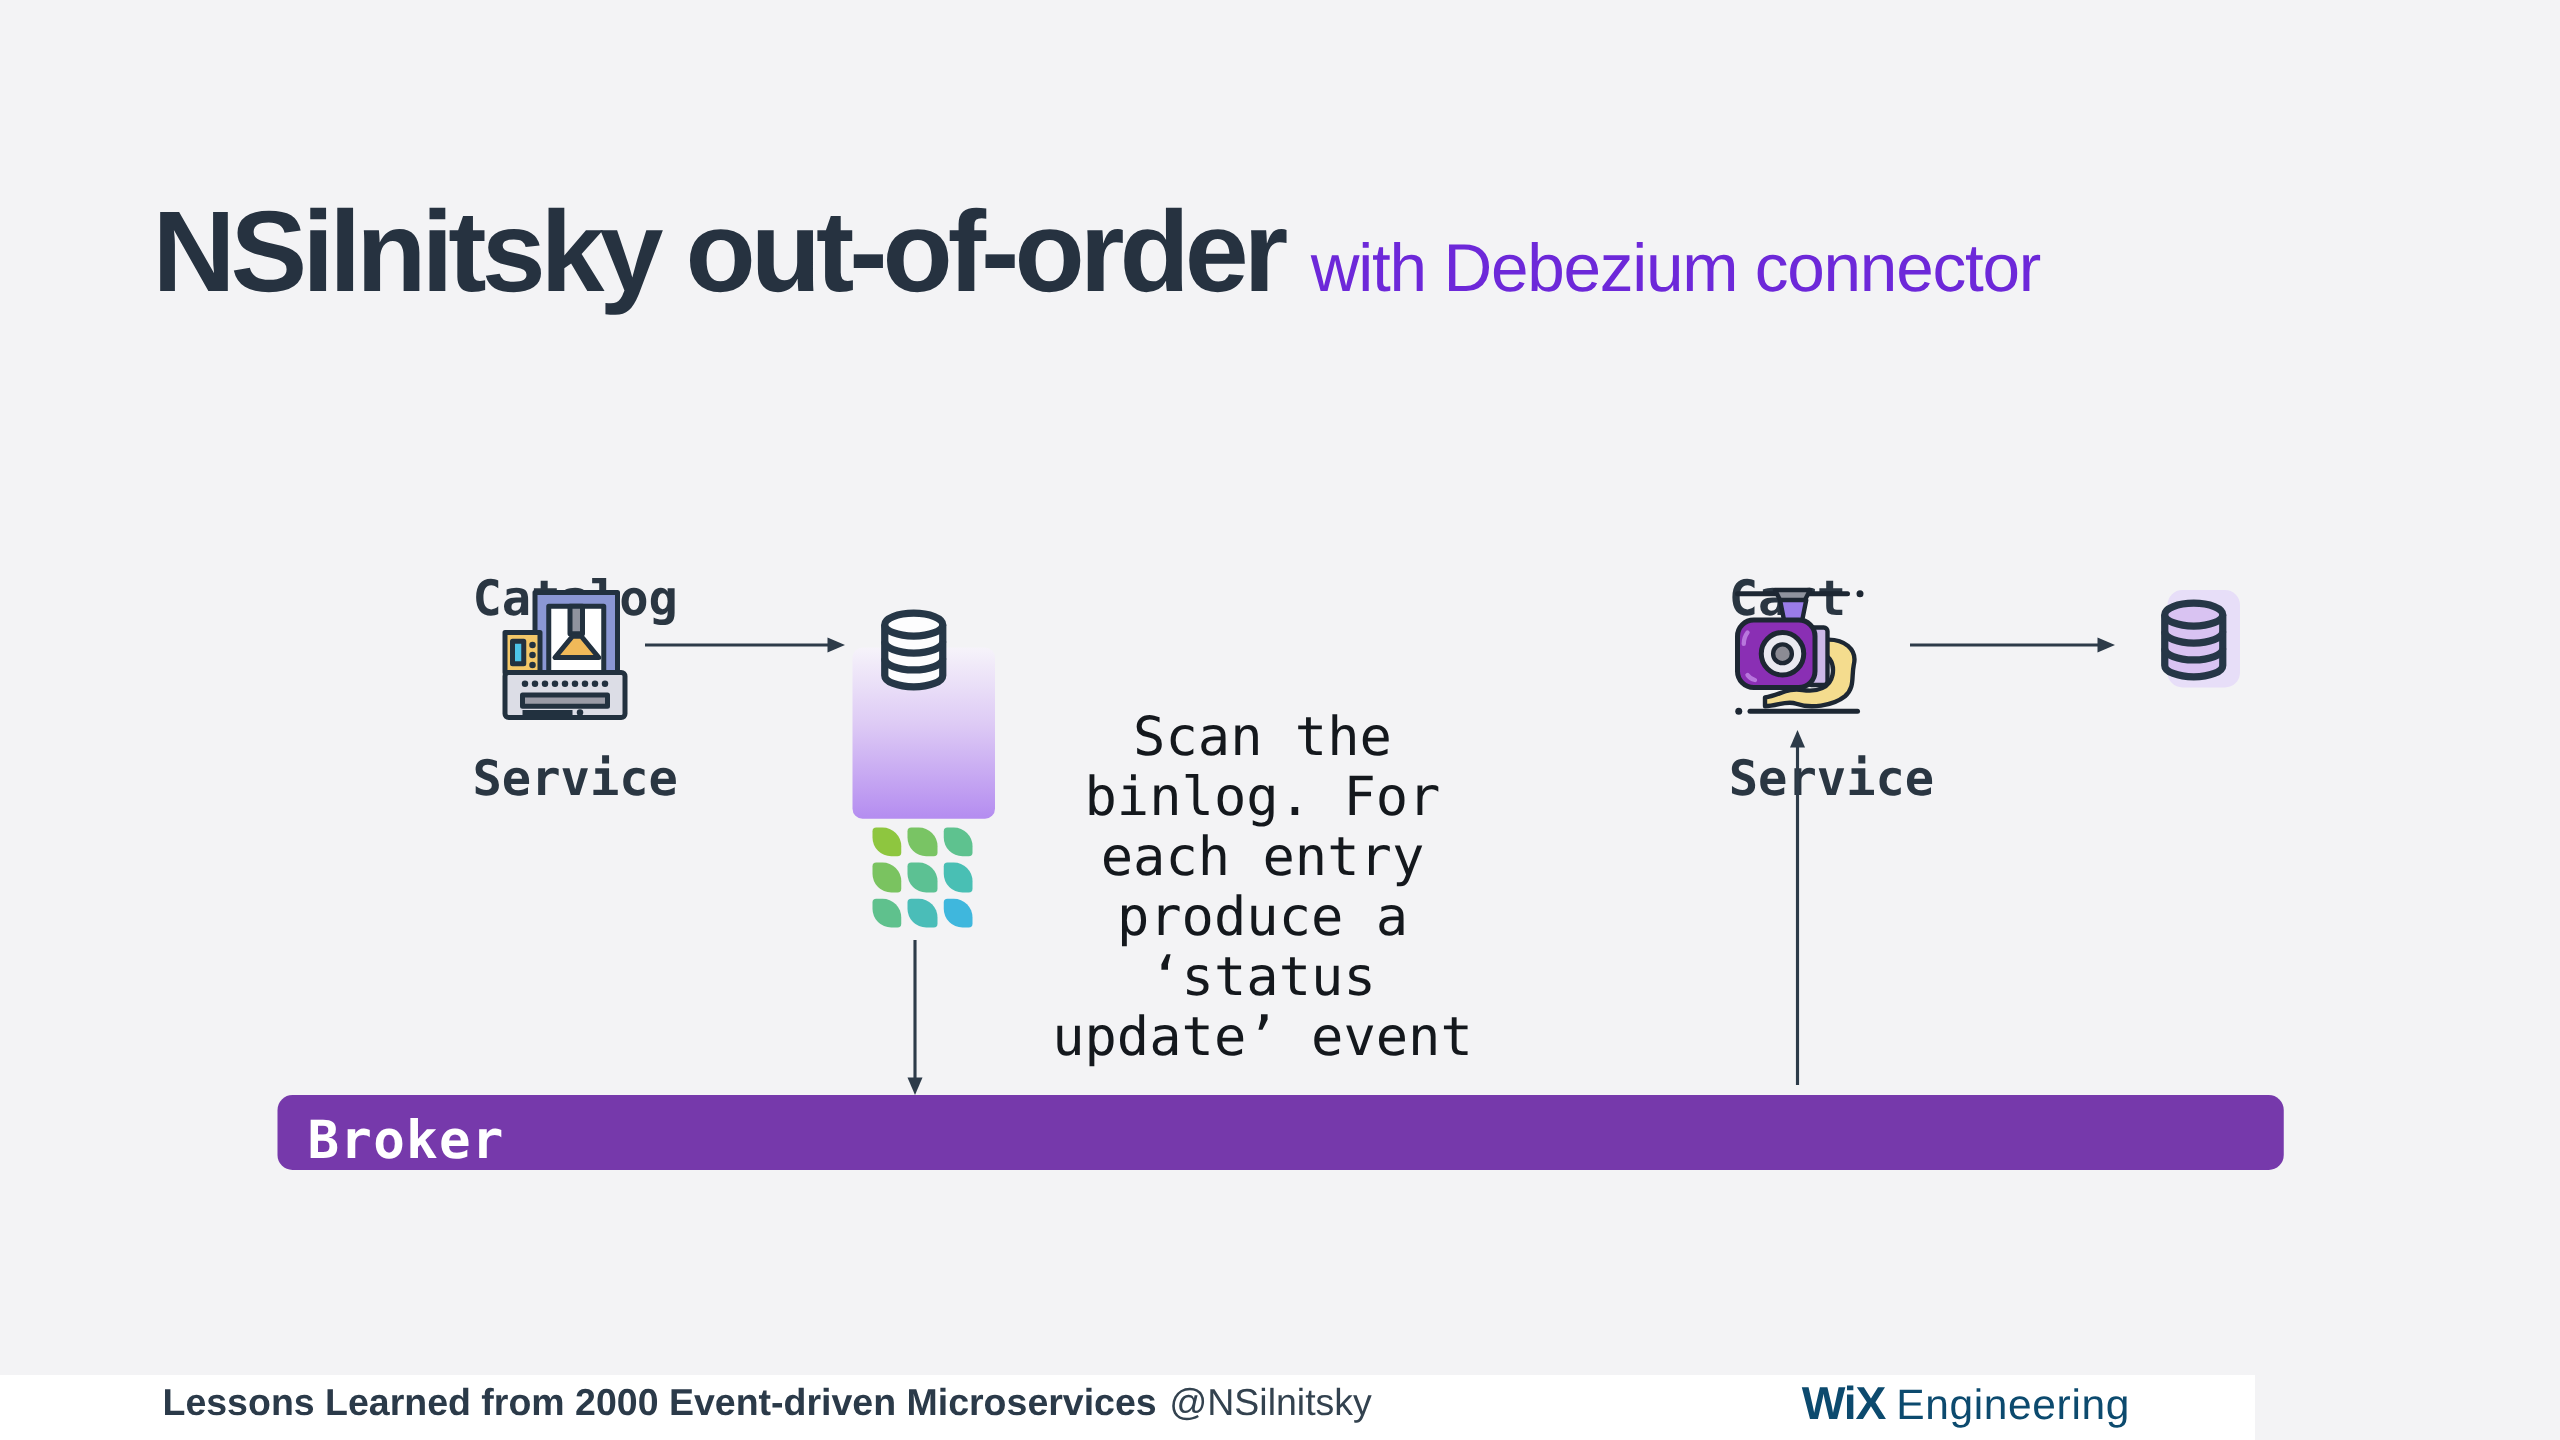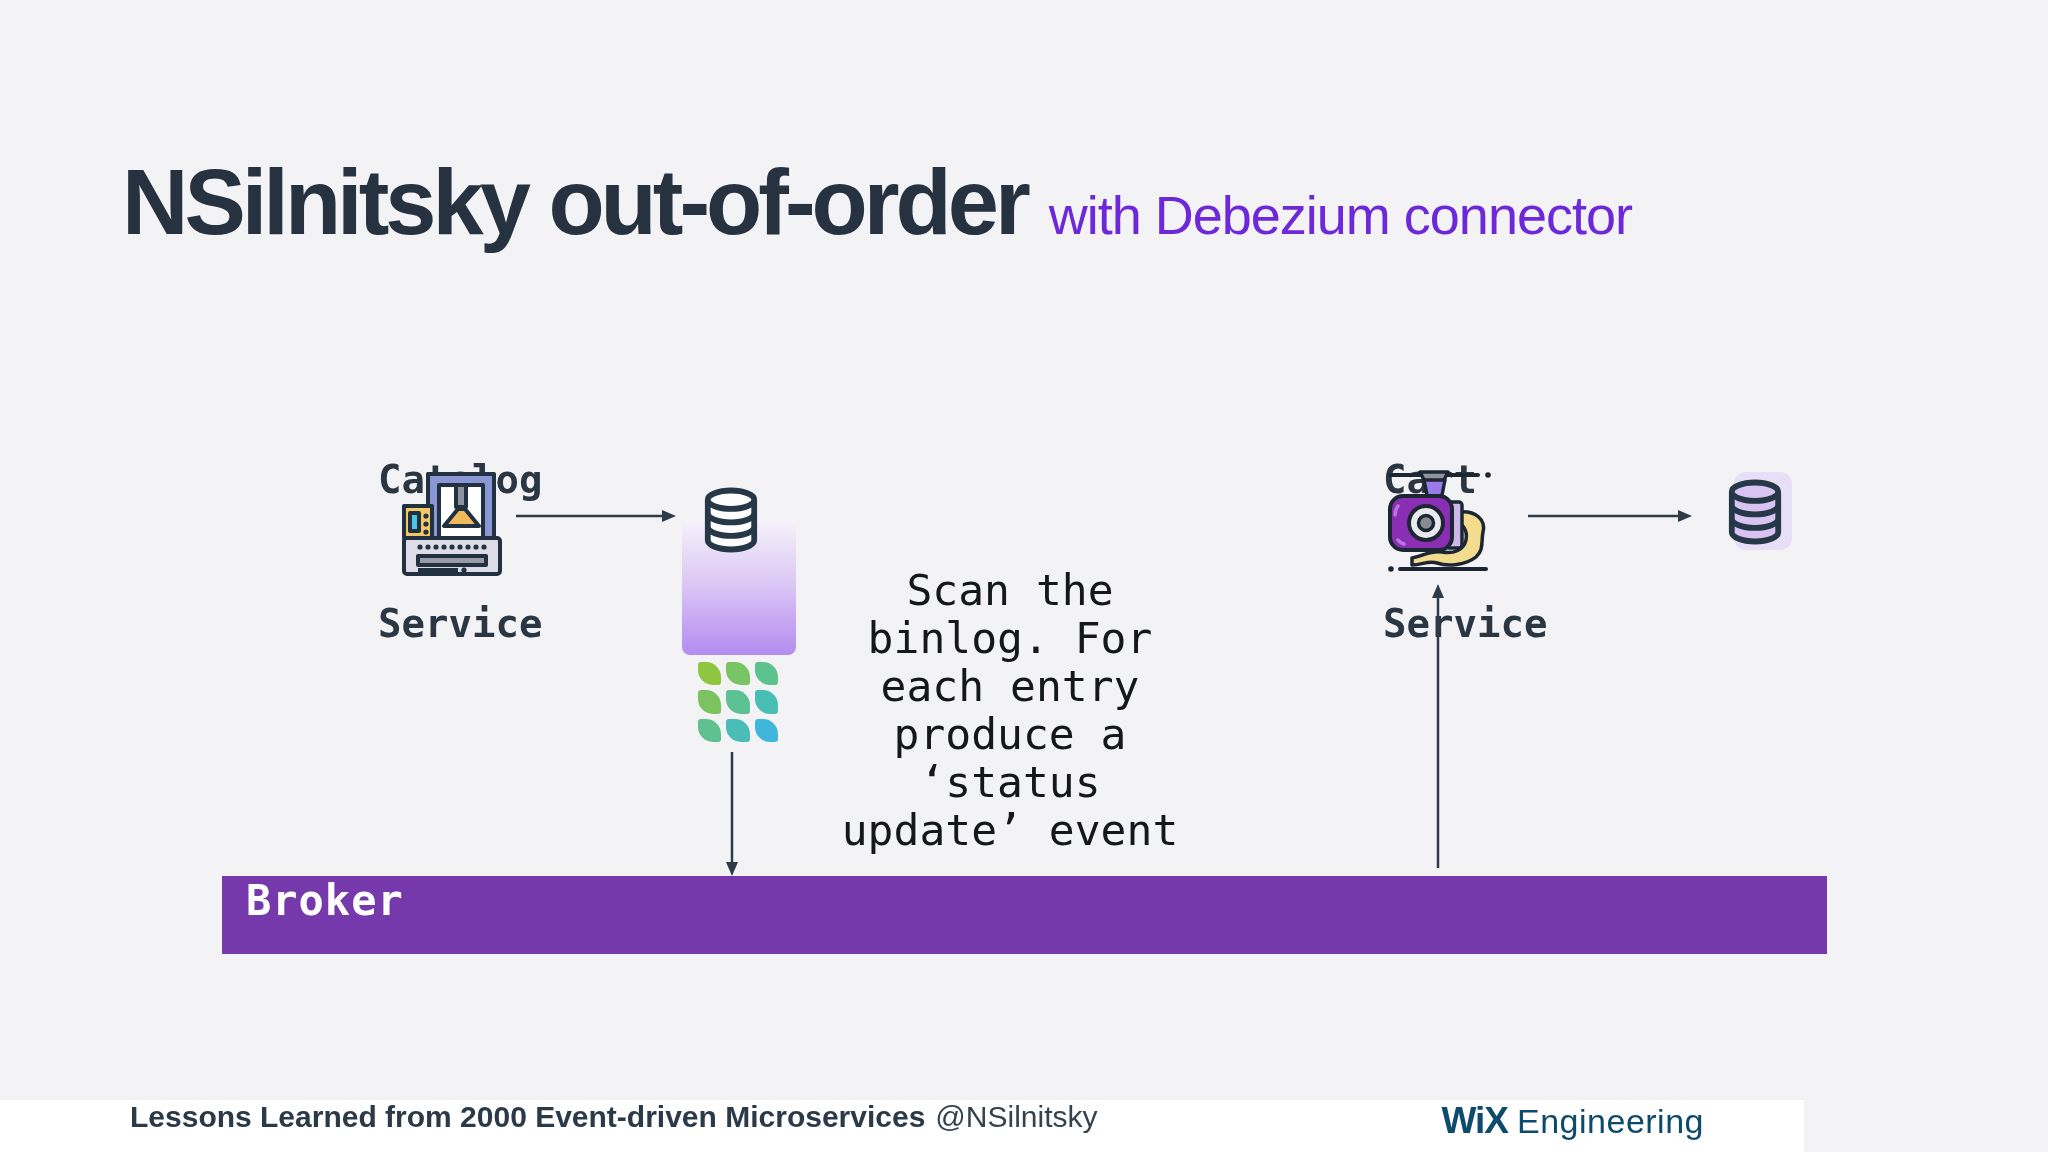--- a/index.html
+++ b/index.html
@@ -27,22 +27,22 @@
   .catalog-label{left:378px;top:360px;}
   .cart-label{left:1383px;top:360px;}
   
   .note{
     position:absolute;left:830px;top:566px;width:360px;
     font-family:"DejaVu Sans Mono",monospace;font-size:43px;line-height:48px;
     color:#14181d;white-space:pre-line;text-align:center;
   }
   
   .broker{
-    position:absolute;left:222px;top:876px;width:1605px;height:78px;
-    background:#7639ab;display:flex;align-items:flex-start;
+    position:absolute;left:222px;top:876px;width:1605px;height:60px;
+    background:#7639ab;display:flex;align-items:flex-end;border-radius:12px;
   }
   .broker-label{
     font-family:"DejaVu Sans Mono",monospace;font-weight:700;
     font-size:42px;color:#ffffff;padding-left:24px;letter-spacing:1px;
   }
   
   .grad-rect{
     position:absolute;left:682px;top:518px;width:114px;height:137px;border-radius:8px;
     background:linear-gradient(180deg,#f6f3fa 0%,#ddcaf5 45%,#b48cf0 100%);
   }
@@ -56,21 +56,21 @@
   
   .abs{position:absolute;}
   
   .db-glow{
     position:absolute;left:1734px;top:472px;width:58px;height:78px;border-radius:12px;
     background:#e7def8;
   }
   
   .footer{
     position:absolute;left:0;bottom:0;width:1804px;height:52px;background:#ffffff;
-    display:flex;align-items:flex-start;justify-content:space-between;
+    display:flex;align-items:center;justify-content:space-between;
     padding:0 100px 6px 130px;box-sizing:border-box;
   }
   .footer-left{font-size:30px;color:#2b3a49;white-space:nowrap;}
   .footer-left .bold{font-weight:700;}
   .footer-left .handle{font-weight:400;color:#33424f;margin-left:10px;}
   .brand{display:flex;align-items:baseline;gap:9px;color:#0c4a6e;white-space:nowrap;}
   .brand .wix{font-size:37px;font-weight:800;letter-spacing:-1px;}
   .brand .eng{font-size:34px;font-weight:400;letter-spacing:0.5px;}
 </style>
 </head>

